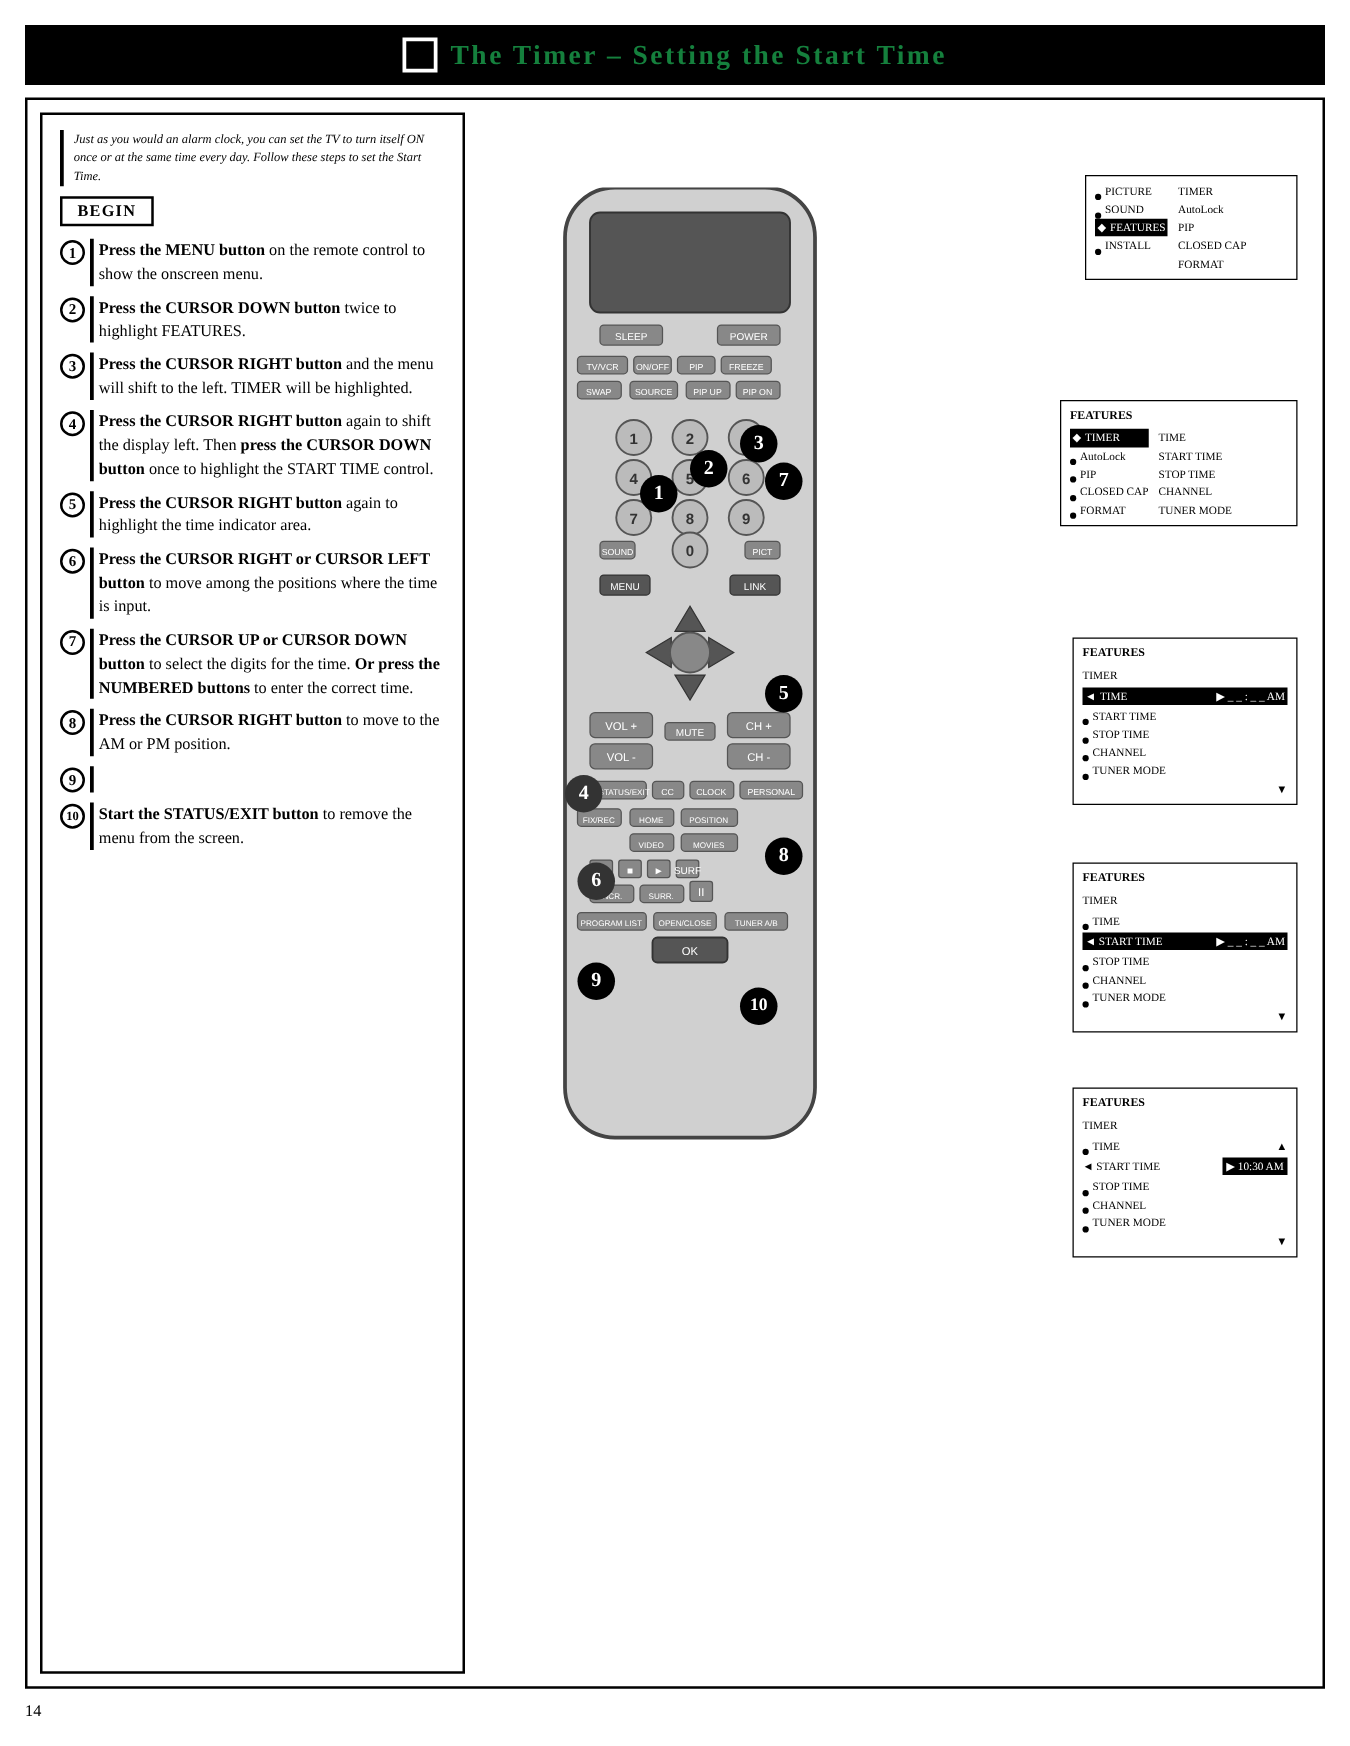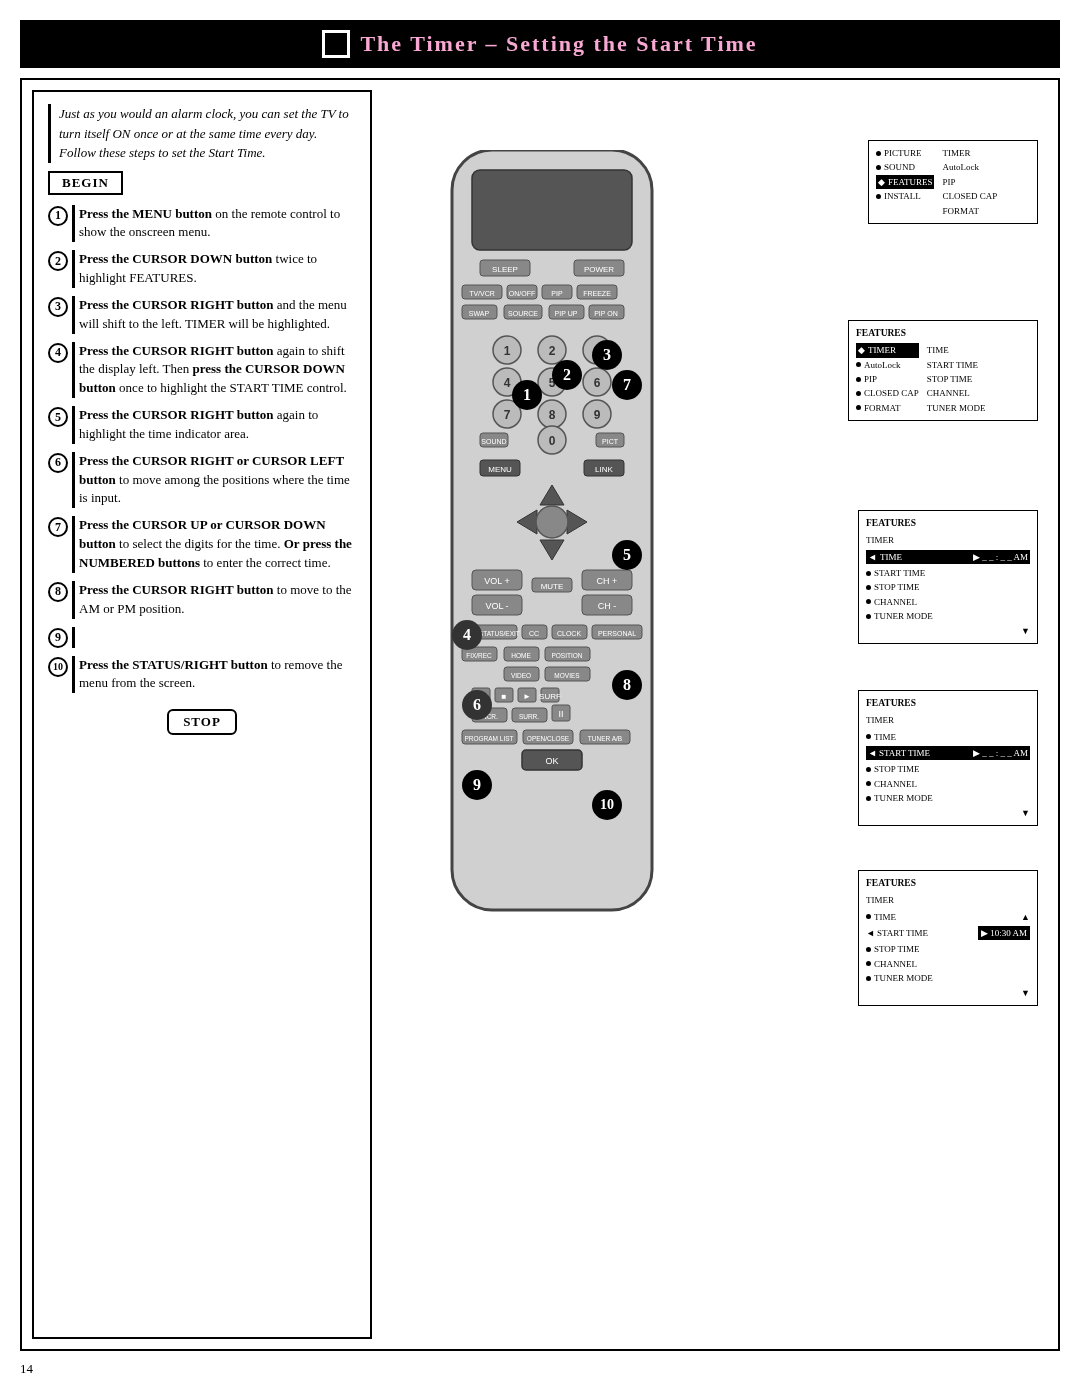--- a/index.html
+++ b/index.html
@@ -16,21 +16,21 @@
       width: 1080px;
       min-height: 1397px;
       padding: 20px;
       display: flex;
       flex-direction: column;
     }
 
     
     .title-bar {
       background: #000;
-      color: #f9a8d4;
+      color: #15803d;
       text-align: center;
       padding: 10px 20px;
       font-size: 22px;
       font-weight: bold;
       letter-spacing: 2px;
       font-family: 'Times New Roman', serif;
       margin-bottom: 10px;
       display: flex;
       align-items: center;
       justify-content: center;
@@ -59,21 +59,21 @@
       width: 340px;
       flex-shrink: 0;
       border: 2px solid #000;
       padding: 12px 14px;
       display: flex;
       flex-direction: column;
     }
 
     .intro-text {
       font-style: italic;
-      font-size: 13px;
+      font-size: 10px;
       line-height: 1.5;
       margin-bottom: 8px;
       border-left: 3px solid #000;
       padding-left: 8px;
     }
 
     .begin-label {
       text-align: left;
       margin-bottom: 10px;
     }
@@ -217,21 +217,21 @@
       display: flex;
       gap: 8px;
     }
 
     .screen-box .sb-col-left {
       min-width: 55px;
     }
 
     .screen-box .sb-item {
       display: flex;
-      align-items: center;
+      align-items: flex-end;
       gap: 3px;
       font-size: 9px;
     }
 
     .screen-box .sb-item.active {
       background: #000;
       color: #fff;
       padding: 0 2px;
     }
 
@@ -337,27 +337,24 @@
 
       <div class="step">
         <div class="step-number">9</div>
         <div class="step-divider"></div>
       </div>
 
       <div class="step">
         <div class="step-number" style="font-size:10px;">10</div>
         <div class="step-divider"></div>
         <div class="step-text">
-          <strong>Press the STATUS/RIGHT button</strong> to remove the menu from the screen.
-        </div>
-      </div>
-
-      <div class="stop-label">
-        <span class="stop-box">STOP</span>
-      </div>
+          <strong>Start the STATUS/EXIT button</strong> to remove the menu from the screen.
+        </div>
+      </div>
+
 
     </div>
 
     <div class="right-panel">
       <div class="remote-area">
 
         <div class="remote-svg-container">
           <svg width="240" height="780" viewBox="0 0 240 780" xmlns="http://www.w3.org/2000/svg">
 
             <rect x="20" y="0" width="200" height="760" rx="40" ry="40" fill="#d0d0d0" stroke="#444" stroke-width="3"></rect>

